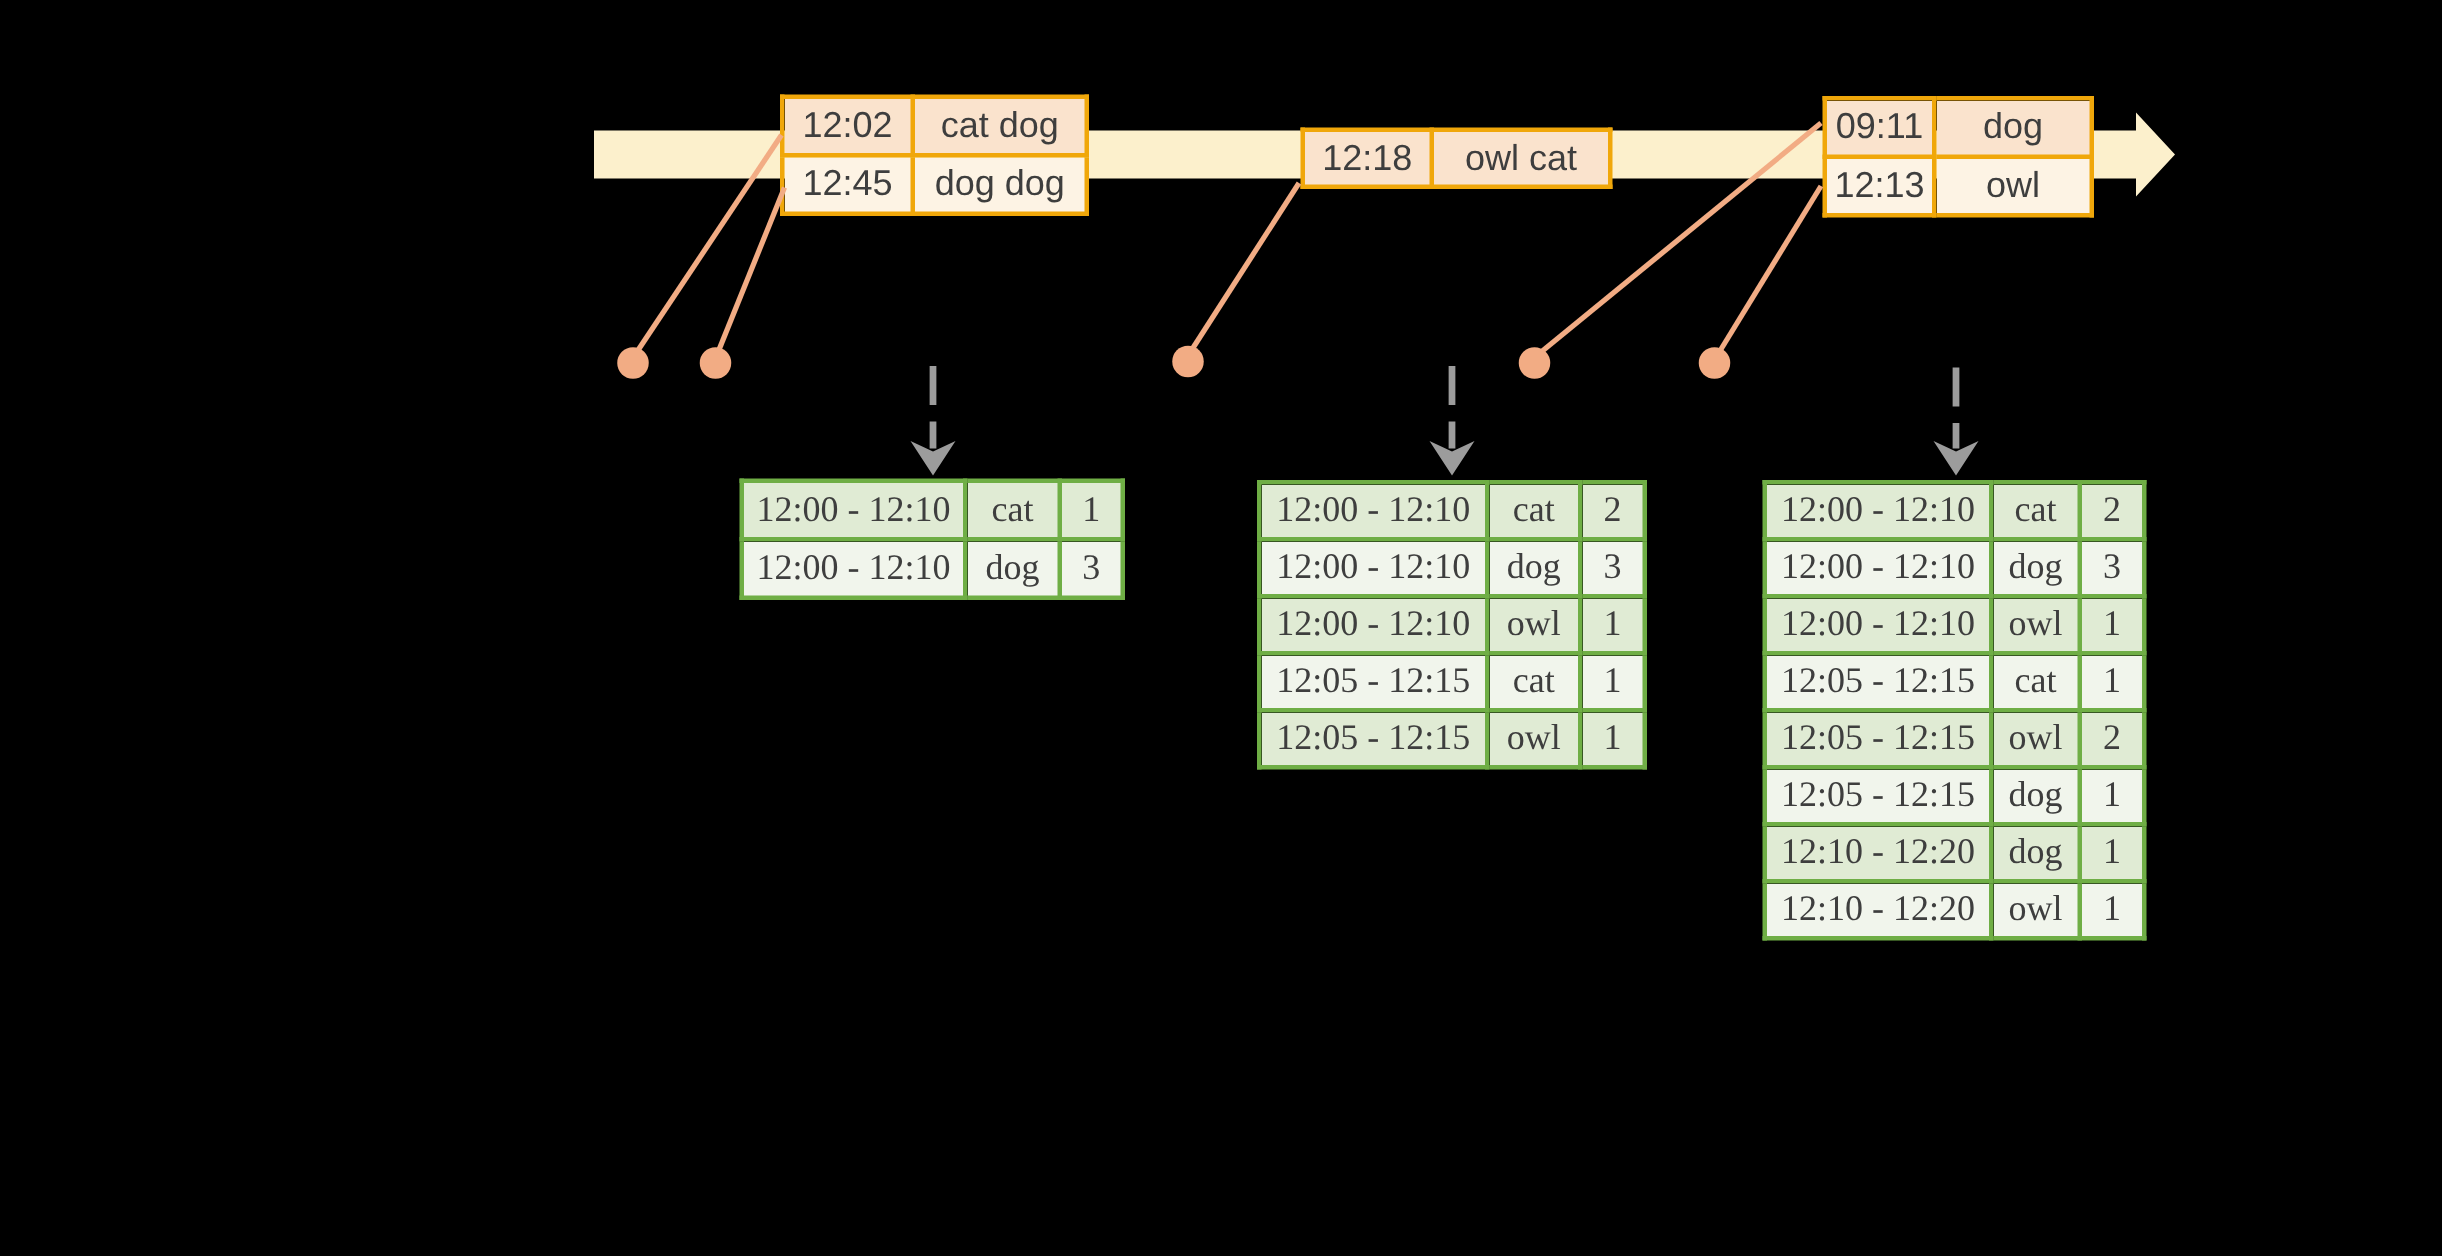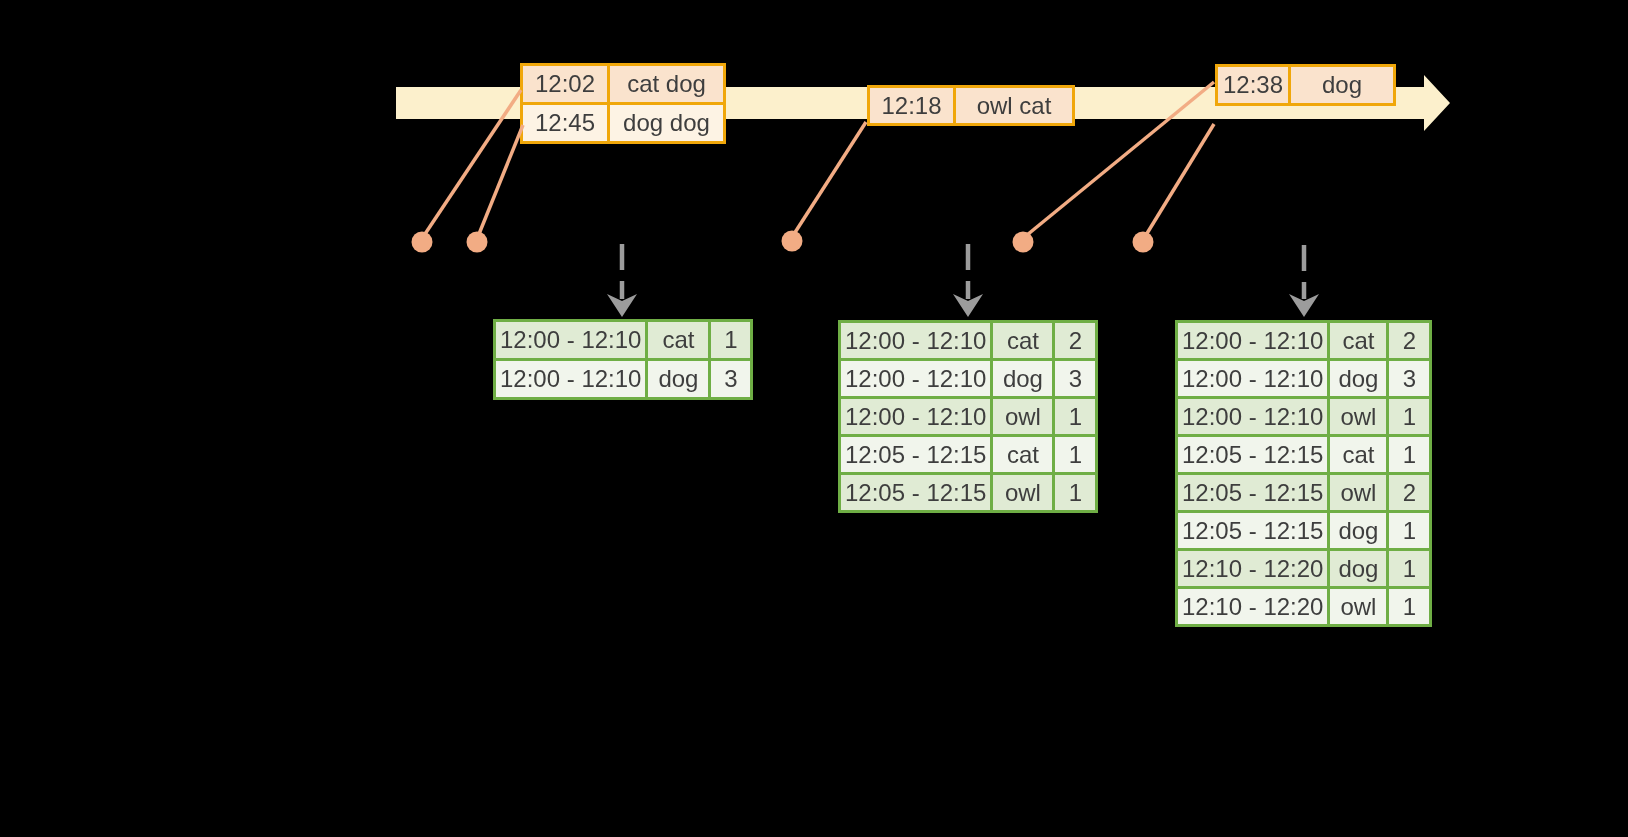--- a/index.html
+++ b/index.html
@@ -25,21 +25,21 @@
   table.dg{
     position:absolute;border-collapse:collapse;table-layout:fixed;
     font-family:"Liberation Sans", sans-serif;
     font-size:24px;color:var(--ink);
   }
   table.dg td{
     text-align:center;vertical-align:middle;padding:0 4px;
     overflow:hidden;white-space:nowrap;
   }
   table.orange td{border:3px solid var(--amber);}
-  table.green  td{border:3px solid var(--green);}
+  table.green  td{border:3px solid var(--green);font-family:Liberation Serif, serif;}
   table.orange tr.dark  td{background:var(--peach-dark);}
   table.orange tr.light td{background:var(--peach-light);}
   table.green  tr.dark  td{background:var(--green-dark);}
   table.green  tr.light td{background:var(--green-light);}
 </style>
 </head>
 <body>
 
 <div id="canvas">
 
@@ -77,22 +77,26 @@
   </tbody>
     </table>
 
   <table class="dg orange" style="left:1215px;top:64px;">
     <colgroup>
         <col style="width:73px">
         <col style="width:105px">
       </colgroup>
     <tbody>
         <tr class="dark" style="height:39px">
-      <td>12:38</td>
-      <td>dog</td>
+      <td>09:11</td>
+      <td>dog</td>
+    </tr>
+    <tr class="light" style="height:39px">
+      <td>12:13</td>
+      <td>owl</td>
     </tr>
   </tbody>
     </table>
 
   <table class="dg green" style="left:493px;top:319px;">
     <colgroup>
         <col style="width:149px">
         <col style="width:63px">
         <col style="width:42px">
       </colgroup>

